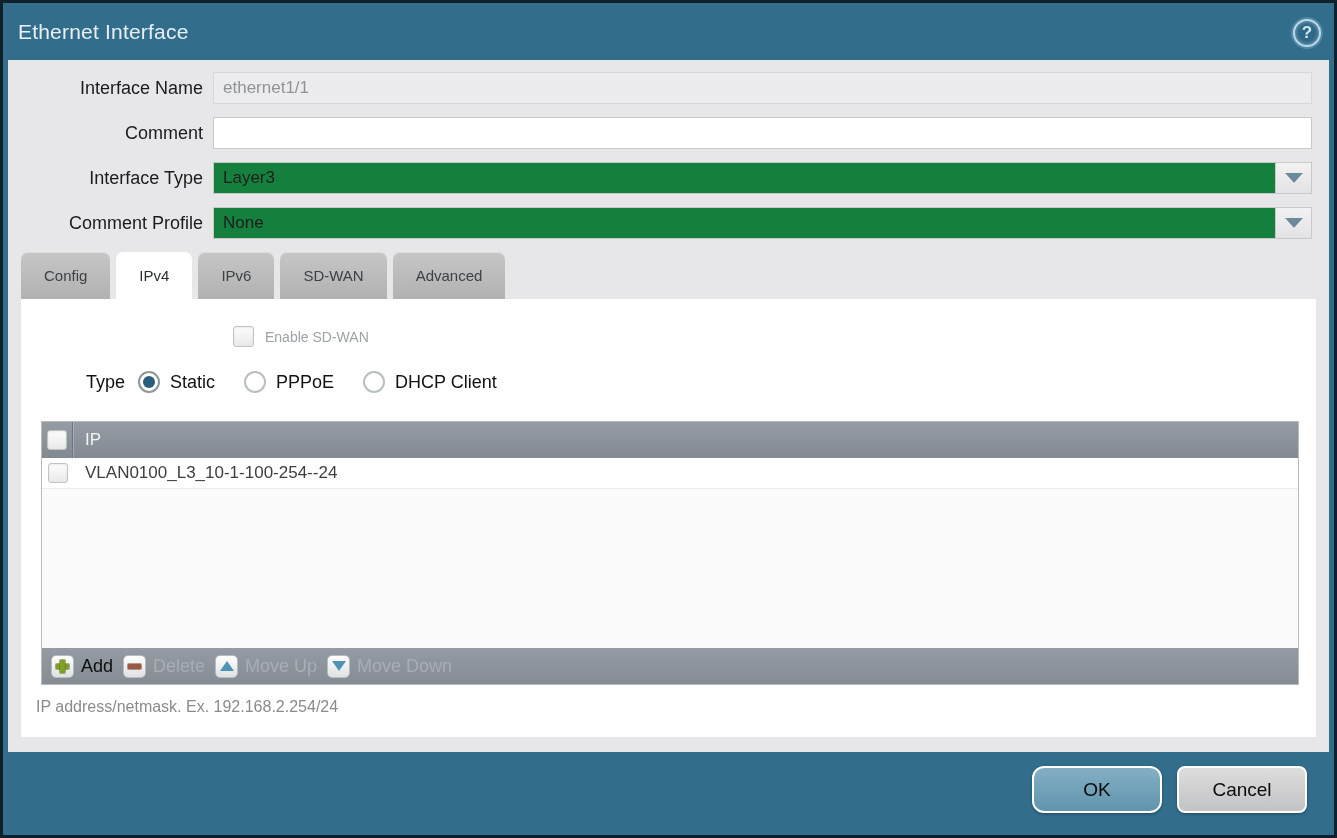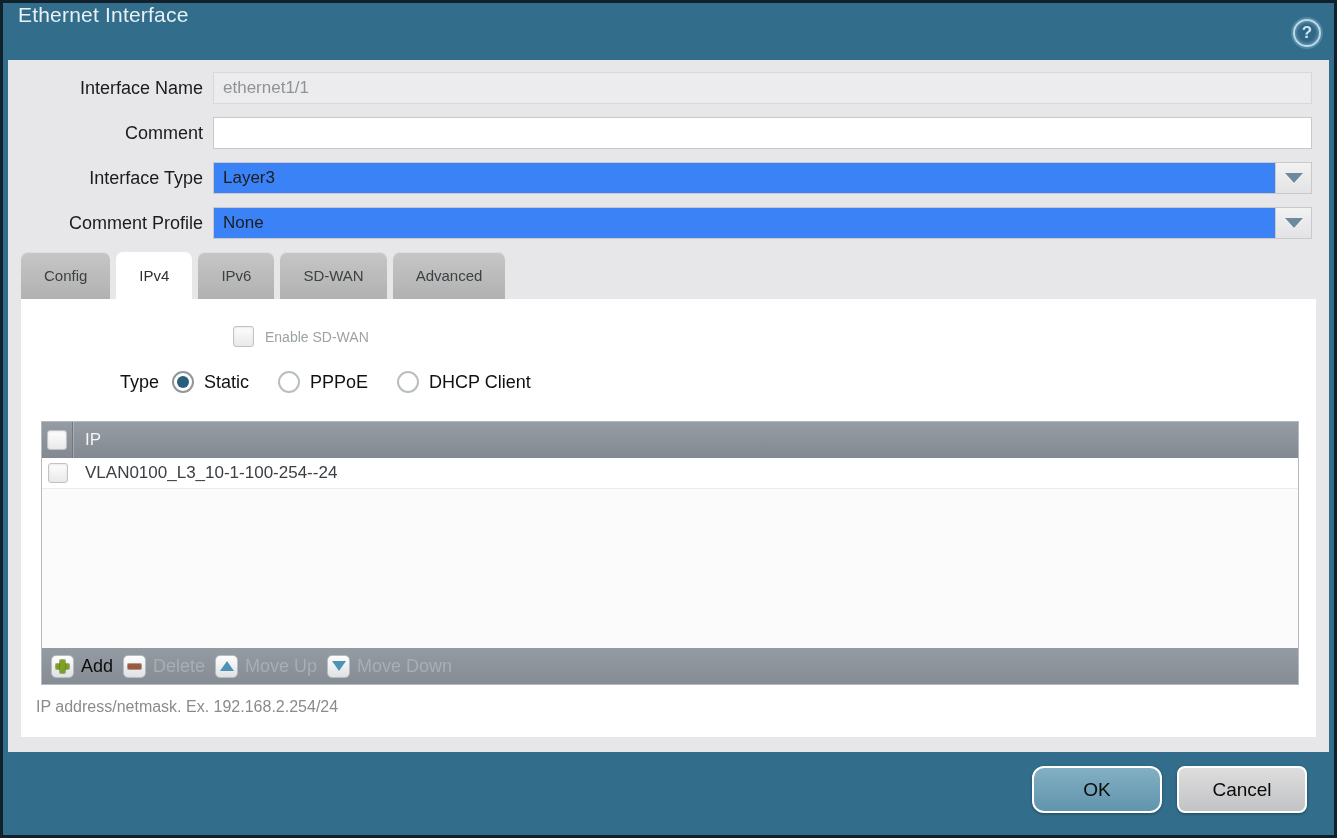--- a/index.html
+++ b/index.html
@@ -9,21 +9,21 @@
     width:1337px; height:838px;
     background:#326e8c;
     border:3px solid #10212c;
     display:flex; flex-direction:column;
     overflow:hidden;
   }
 
   
   .titlebar {
     height:57px; flex:0 0 57px;
-    display:flex; 
+    display:flex; align-items:center;
     padding:0 14px 0 15px;
     position:relative;
     border-radius:8px;
   }
   .titlebar .title {
     color:#e8f0f4; font-size:21px; letter-spacing:0.2px;
   }
   .help-btn {
     position:absolute; right:13px; top:16px;
     width:28px; height:28px; border-radius:50%;
@@ -57,21 +57,21 @@
     border:1px solid #c9c9c9; background:#fff;
     font-size:17px; color:#1d1d1d; padding:0 9px;
     font-family:"Liberation Sans", sans-serif;
     outline:none;
   }
   .tb.disabled {
     background:#ececee; color:#8f9396; border-color:#d8d8da;
   }
   .dd-text {
     flex:1 1 auto; height:32px; line-height:30px;
-    border:1px solid #c9c9c9; border-right:none; background:#3b82f6;
+    border:1px solid #c9c9c9; border-right:none; background:#15803d;
     font-size:17px; color:#1d1d1d; padding:0 9px;
   }
   .dd-btn {
     flex:0 0 37px; height:32px;
     border:1px solid #c9c9c9;
     background:linear-gradient(#f2f2f3,#e3e3e5);
     display:flex; align-items:center; justify-content:center;
     cursor:pointer;
   }
   .dd-arrow {
@@ -114,21 +114,21 @@
   .checkbox {
     width:21px; height:21px; border-radius:3px;
     border:1px solid #bfc3c5;
     background:linear-gradient(#fdfdfd,#e9e9ea);
     box-shadow:inset 0 1px 2px rgba(0,0,0,0.08);
   }
   .checkbox.small { width:20px; height:20px; }
   .sdwan-label { margin-left:11px; font-size:14px; color:#9da2a6; }
 
   .type-row {
-    margin:24px 0 0 99px;
+    margin:24px 0 0 65px;
     display:flex; align-items:center;
   }
   .type-label { font-size:18px; color:#111; margin-right:13px; }
   .radio-opt { display:flex; align-items:center; margin-right:29px; }
   .radio {
     width:22px; height:22px; border-radius:50%;
     border:2px solid #b9bec1; background:#fff;
     display:flex; align-items:center; justify-content:center;
     cursor:pointer;
   }

